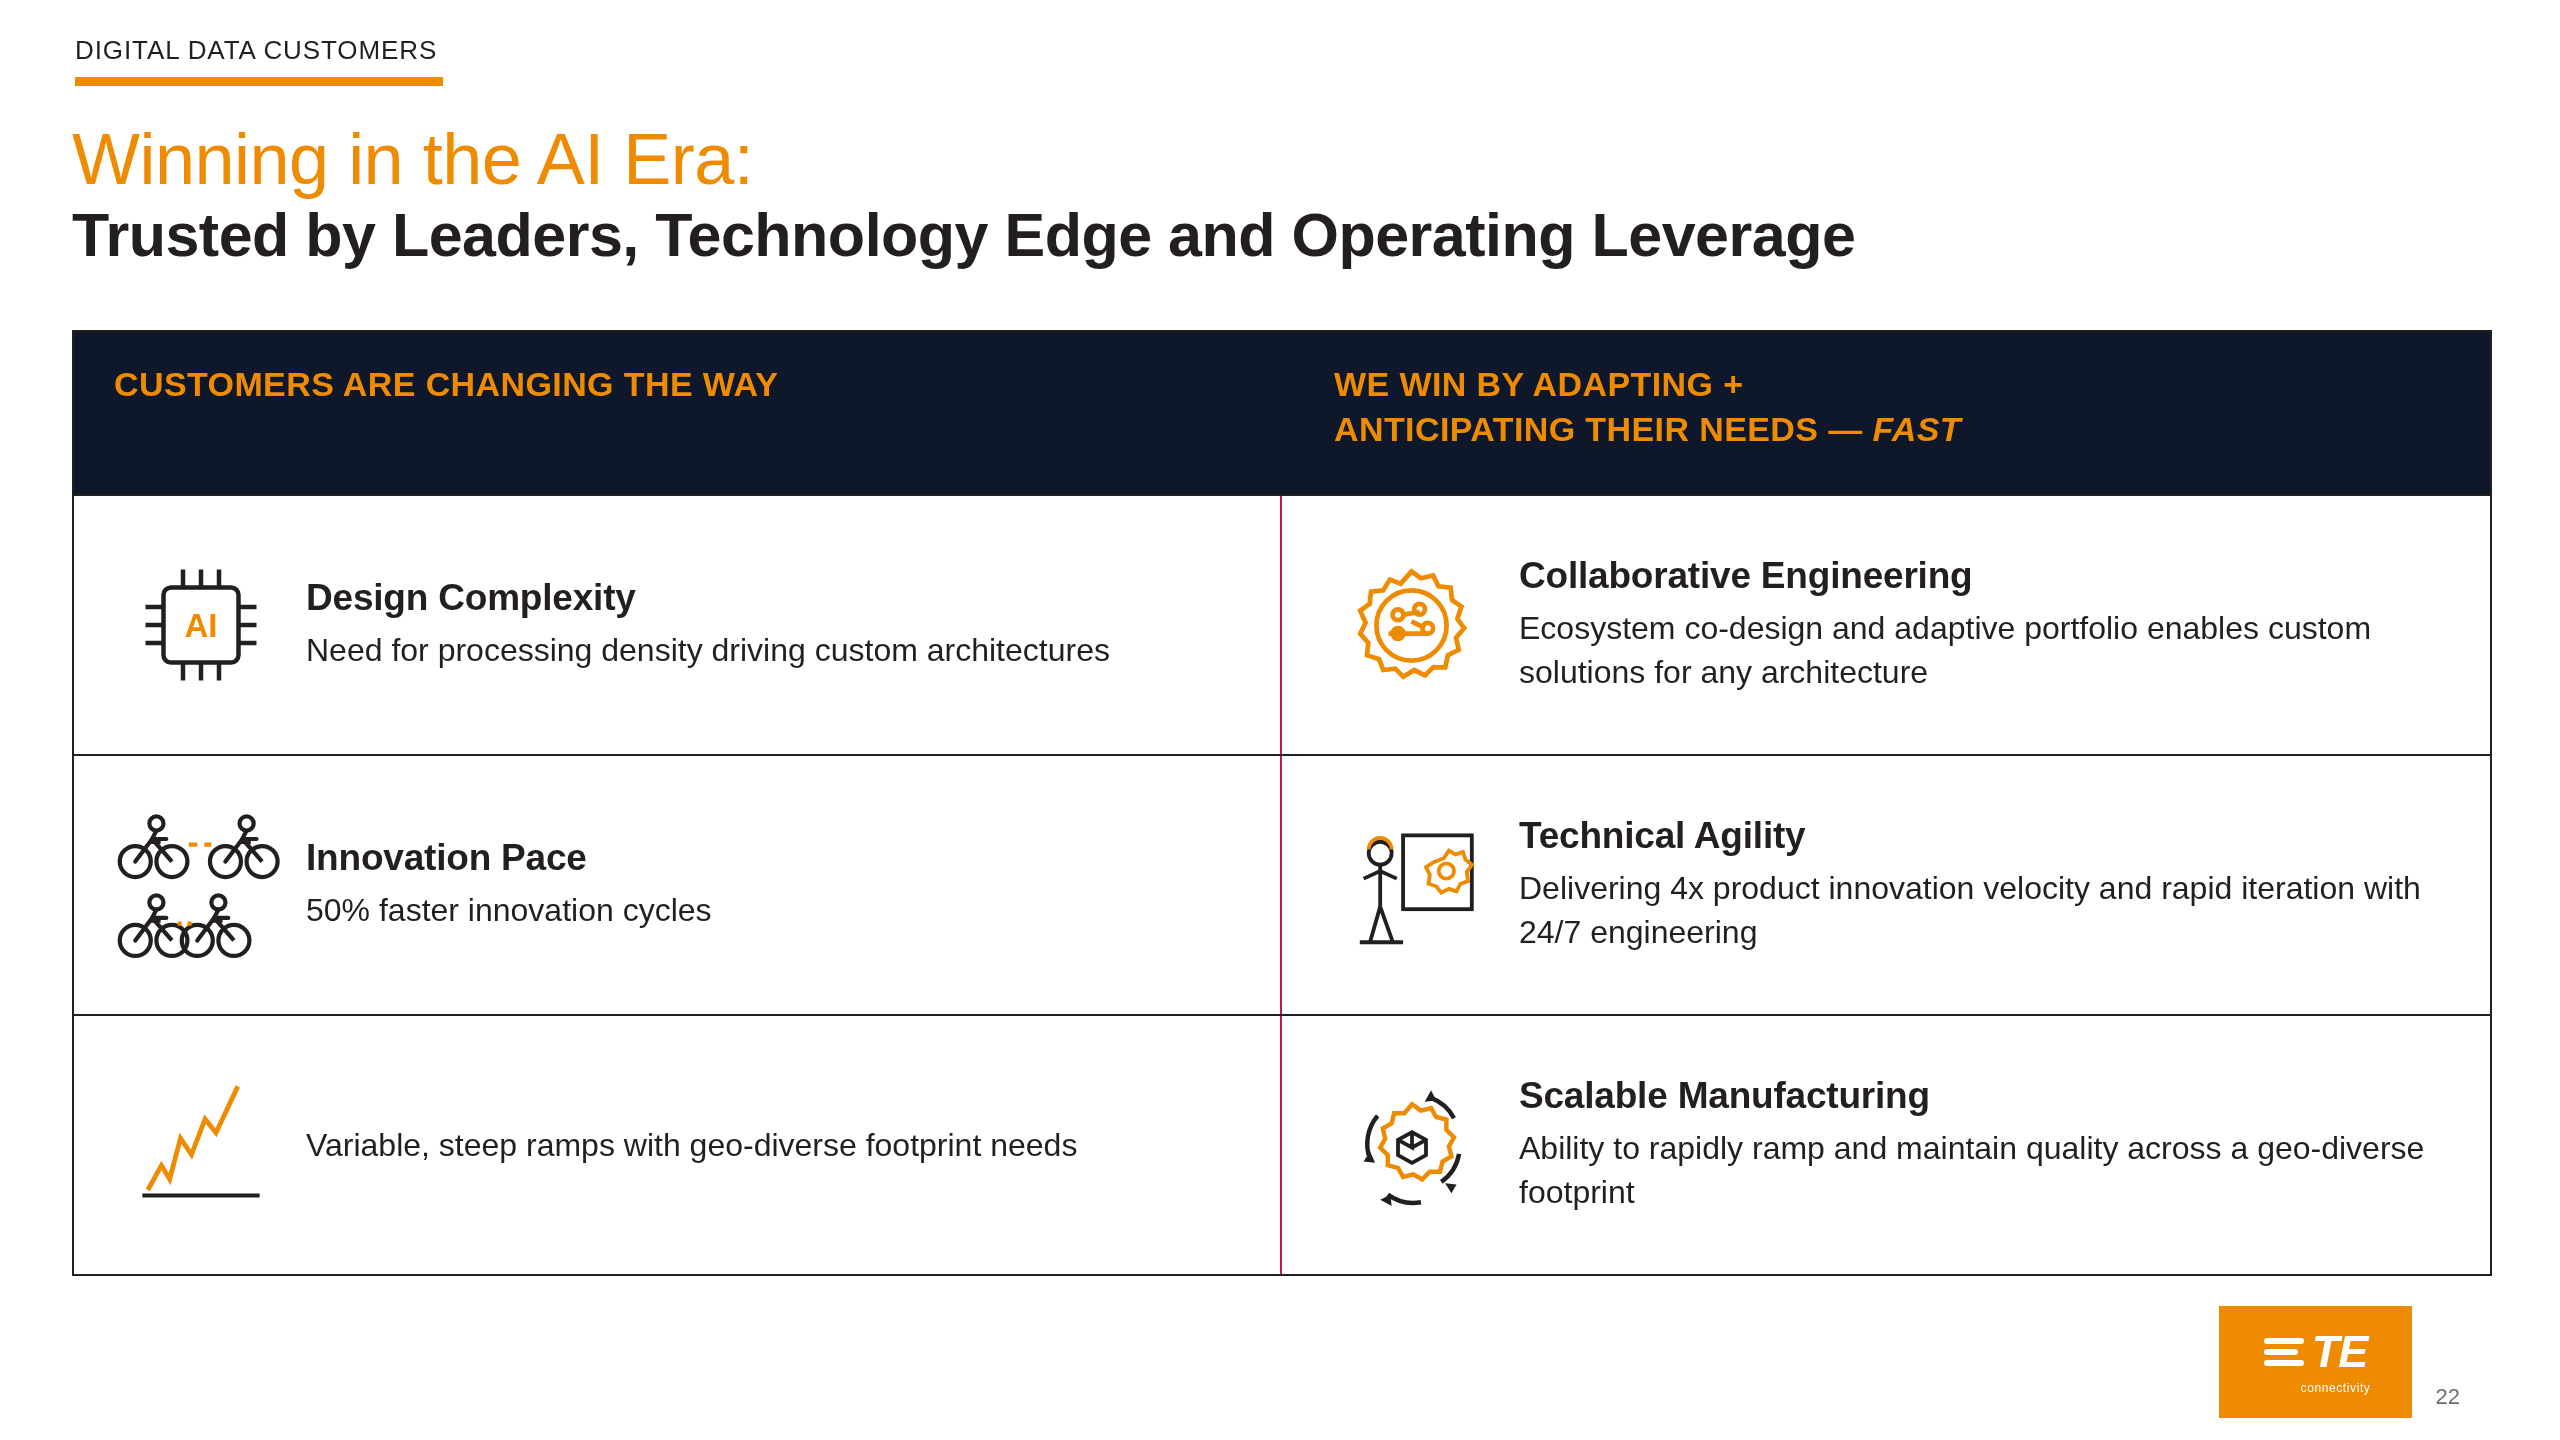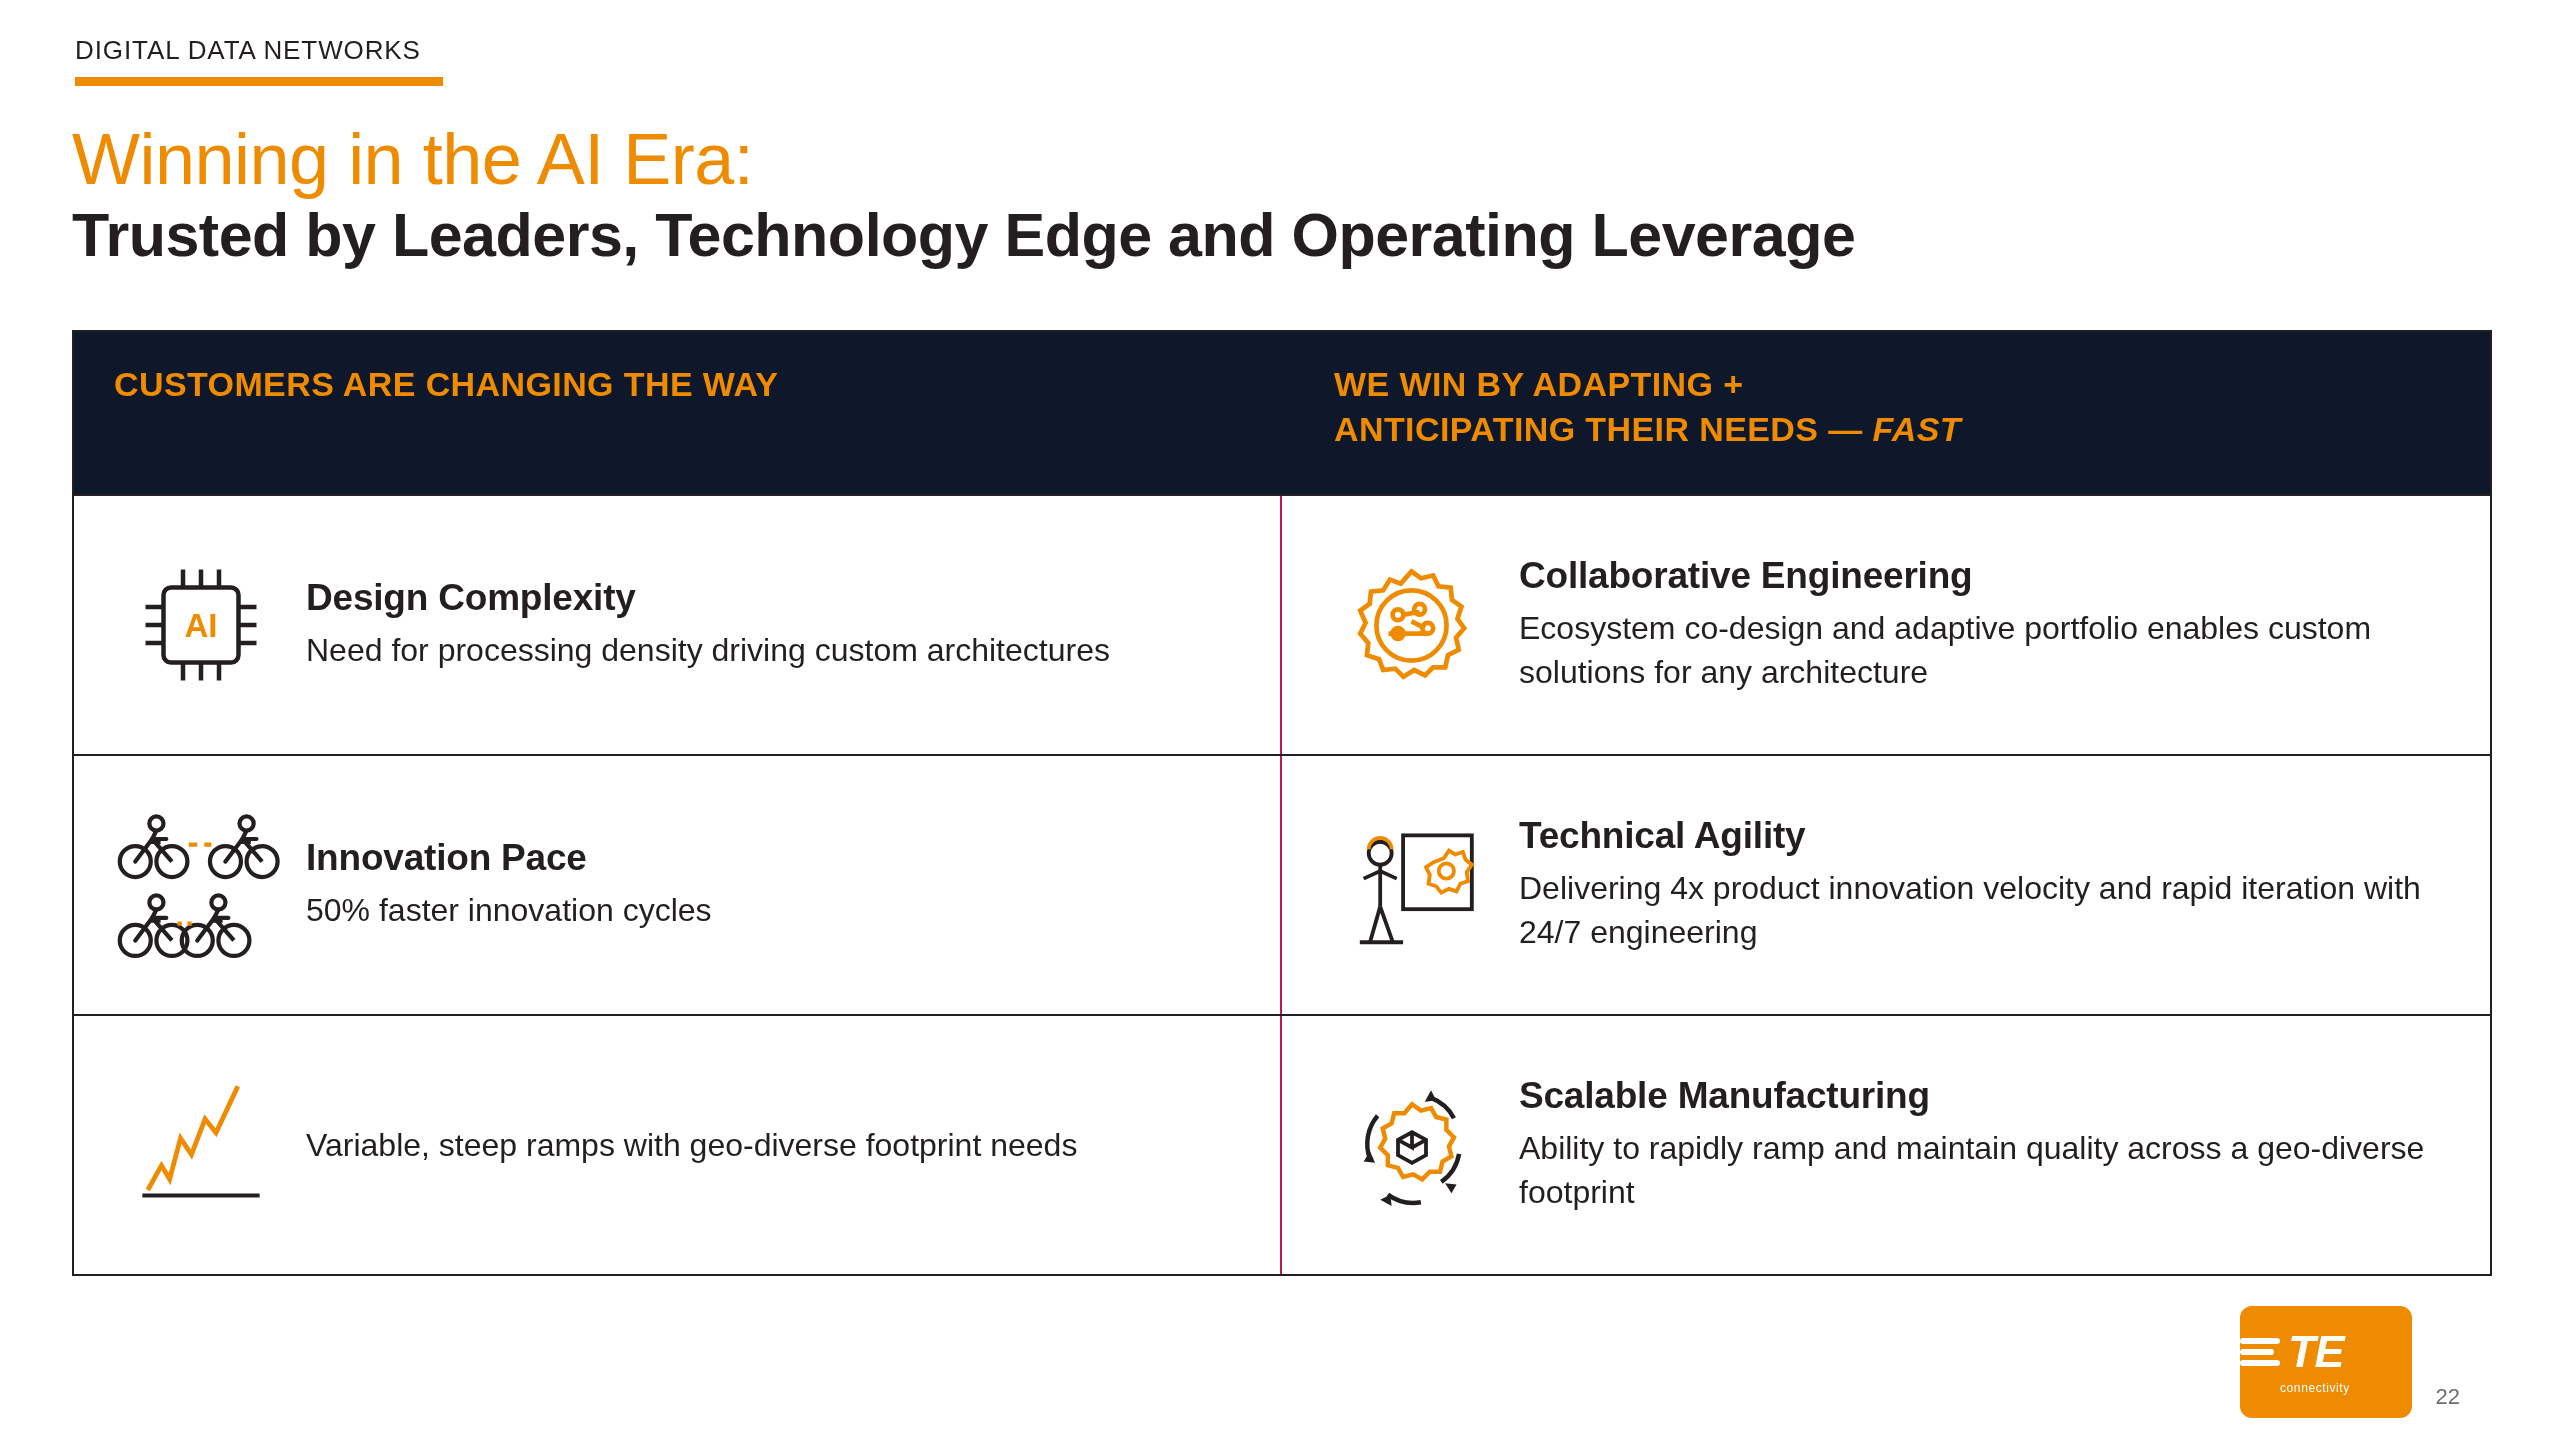--- a/index.html
+++ b/index.html
@@ -144,28 +144,27 @@
     color: #231f20;
     line-height: 1.38;
     max-width: 960px;
   }
 
   
   .te-logo {
     position: absolute;
     right: 148px;
     bottom: 22px;
-    width: 172px;
+    width: 193px;
     height: 112px;
     background: #ee8b00;
     display: flex;
     flex-direction: column;
-    align-items: flex-start;
+    align-items: center;
     justify-content: center;
-    border-radius: 12px;
   }
   .te-logo .marks {
     display: flex;
     align-items: center;
     gap: 8px;
   }
   .te-logo .bars {
     display: flex;
     flex-direction: column;
     gap: 5px;
@@ -200,21 +199,21 @@
     font-size: 22px;
     color: #6d6e71;
   }
 </style>
 </head>
 <body>
 
 <div class="slide">
 
   <div class="eyebrow-wrap">
-    <div class="eyebrow">DIGITAL DATA NETWORKS</div>
+    <div class="eyebrow">DIGITAL DATA CUSTOMERS</div>
     <div class="eyebrow-rule"></div>
   </div>
 
   <div class="title-1">Winning in the AI Era:</div>
   <div class="title-2">Trusted by Leaders, Technology Edge and Operating Leverage</div>
 
   <div class="table">
 
     <div class="header-row">
       <div class="header-cell">

